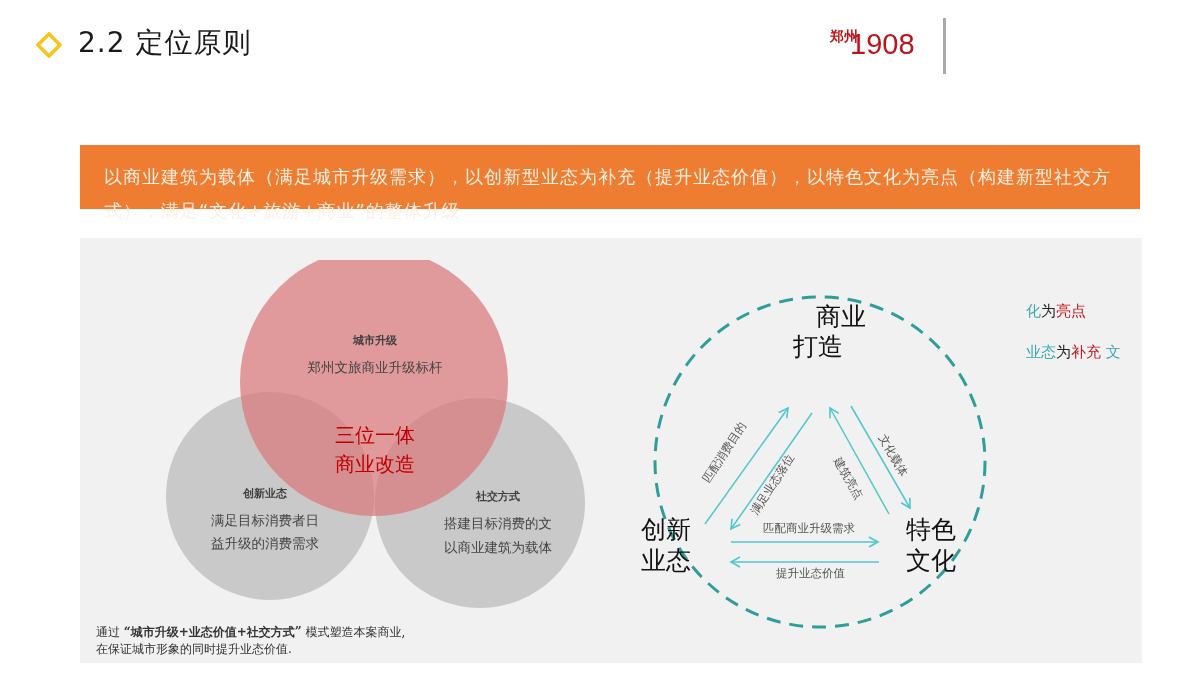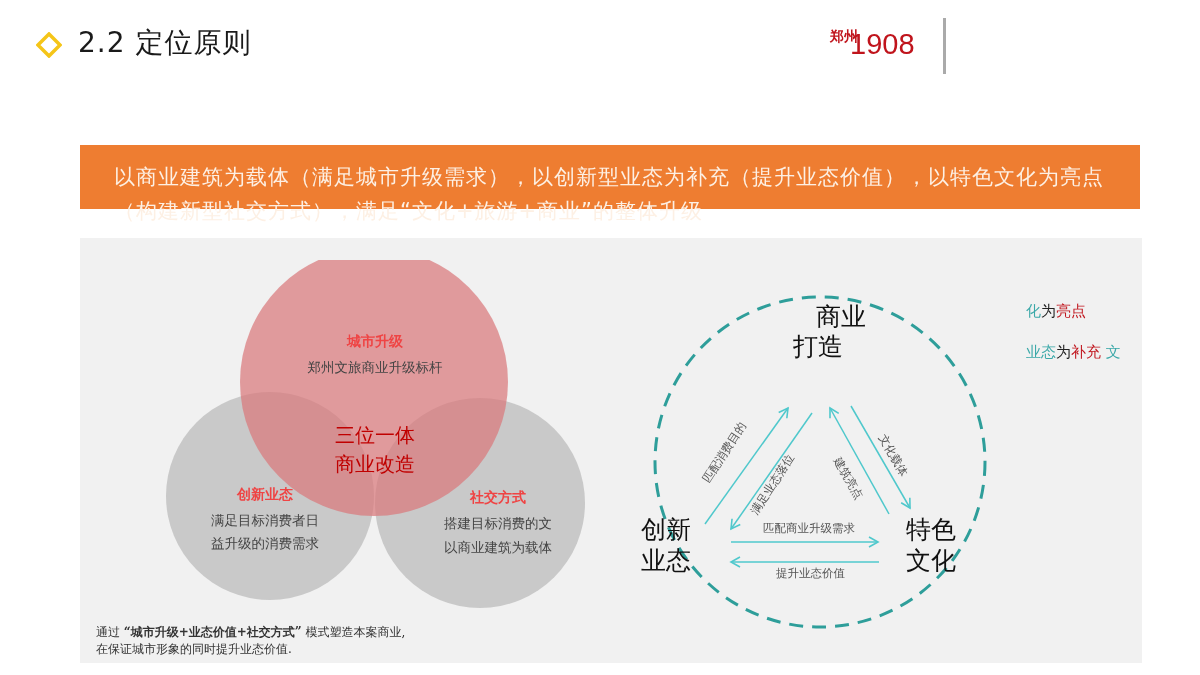--- a/index.html
+++ b/index.html
@@ -12,27 +12,27 @@
     left: 78px; top: 24px; font-size: 28px; color: #1a1a1a; letter-spacing: 1px; white-space: nowrap;
   }
   .diamond-icon { left: 36px; top: 32px; width: 26px; height: 26px; }
   .brand { left: 830px; top: 26px; color: #c0141c; white-space: nowrap; }
   .brand-city { position: absolute; left: 0; top: 2px; font-size: 14px; line-height: 16px; width: 16px; font-weight: bold; }
   .brand-year { position: absolute; left: 20px; top: 0; font-size: 29px; font-family: "Liberation Sans", sans-serif; line-height: 36px; text-align: center; }
   .brand-divider { left: 943px; top: 18px; width: 3px; height: 56px; background: #aaaaaa; }
 
   .banner {
     left: 80px; top: 145px; width: 1060px; height: 64px; background: #ee7d31;
-    color: #fdf0e4; font-size: 21px; line-height: 34px; box-sizing: border-box; padding: 15px 18px 0 34px;
+    color: #fdf0e4; font-size: 18px; line-height: 34px; box-sizing: border-box; padding: 15px 18px 0 24px;
     letter-spacing: 1px;
   }
   .panel { left: 80px; top: 238px; width: 1062px; height: 425px; background: #f1f1f1; }
 
   .venn-text { text-align: center; white-space: nowrap; font-family: "DejaVu Serif", "Liberation Serif", serif; }
-  .venn-title { font-size: 14px; font-weight: bold; color: #ef4444; }
+  .venn-title { font-size: 11px; font-weight: bold; color: #404040; }
   .venn-desc { font-size: 13.5px; color: #444444; line-height: 24px; }
   .venn-center { font-size: 20px; color: #c00000; line-height: 29px; }
 
   .node-label { font-size: 25px; line-height: 30px; color: #111; white-space: nowrap; text-align: center; }
   .edge-label { font-size: 11.5px; color: #555; white-space: nowrap; font-family: "DejaVu Serif", "Liberation Serif", serif; }
   .side-note { font-size: 15px; line-height: 41px; white-space: nowrap; }
   .c-teal { color: #3aa8a8; }
   .c-black { color: #222; }
   .c-red { color: #c0141c; }
 

